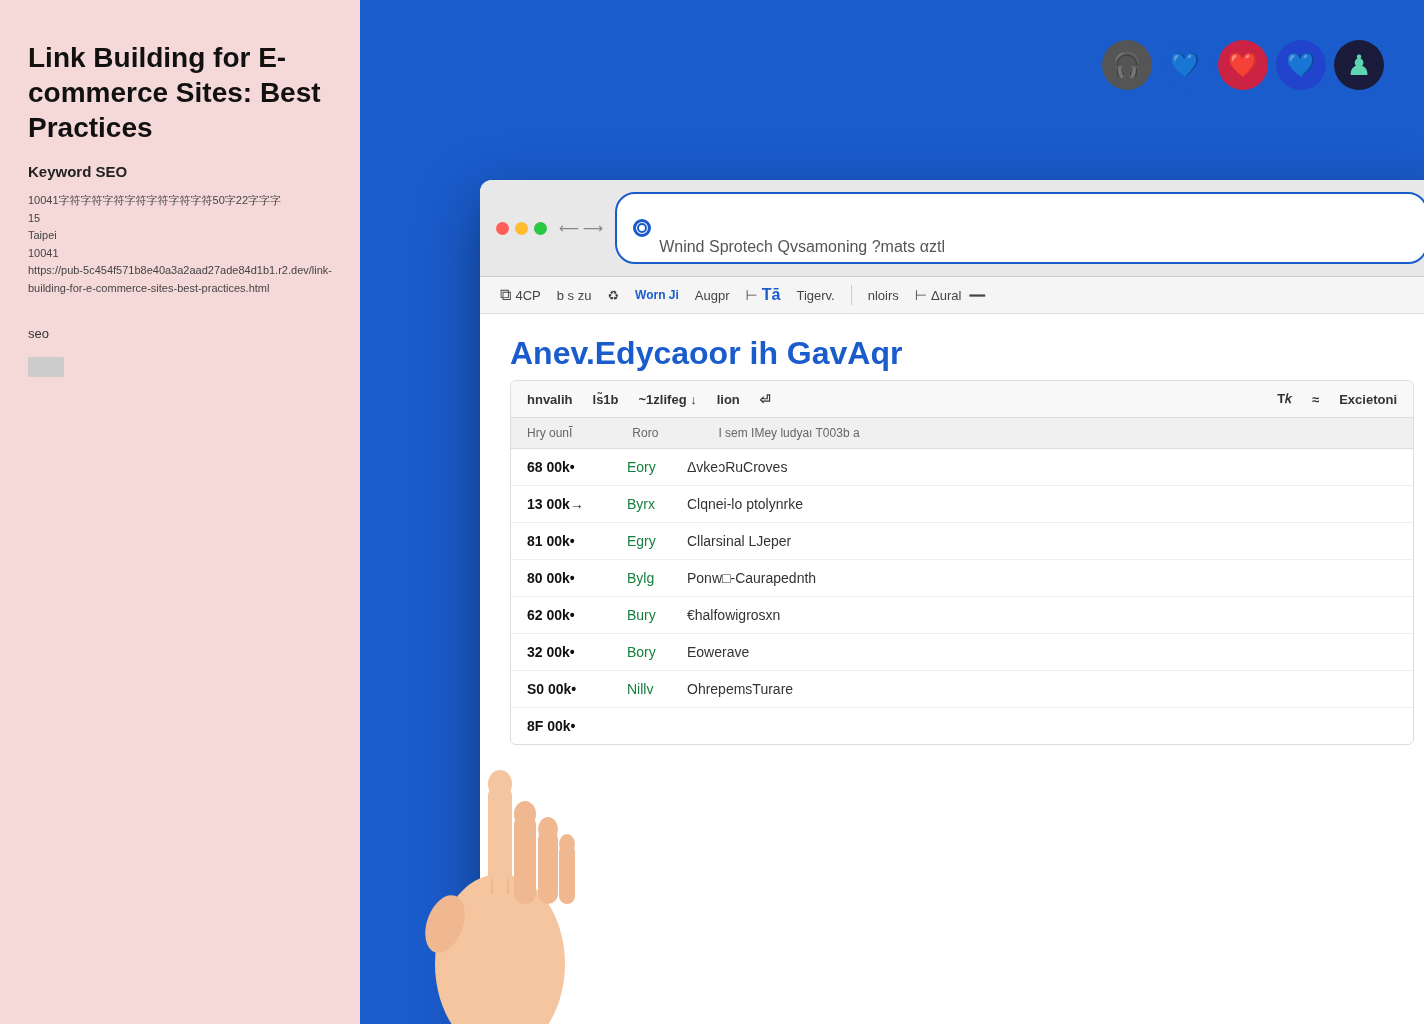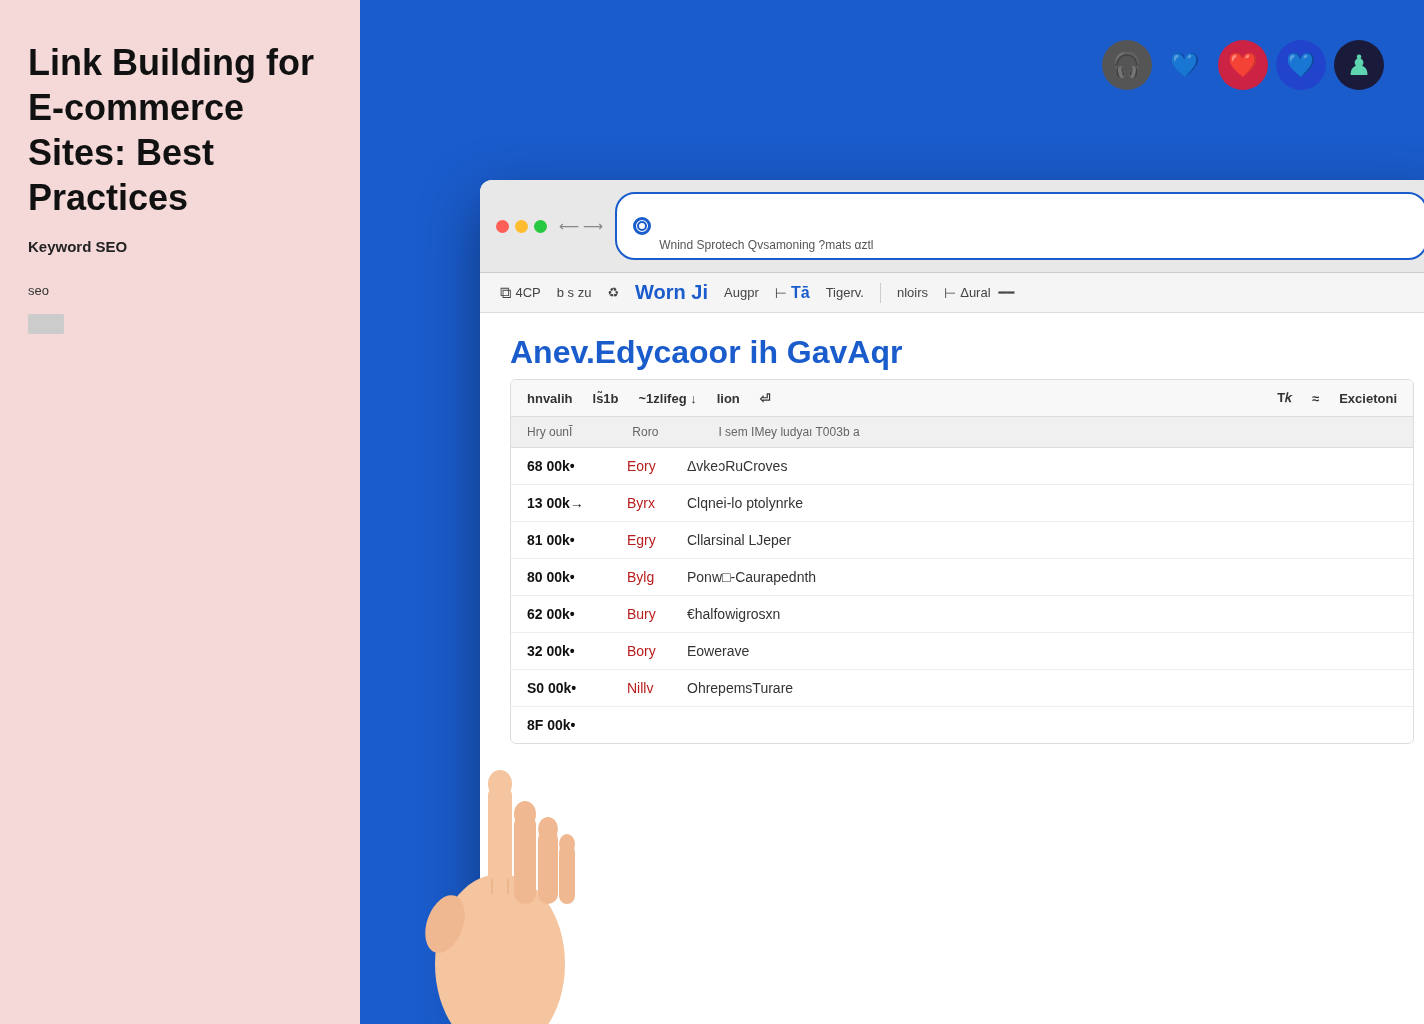--- a/index.html
+++ b/index.html
@@ -20,21 +20,21 @@
       height: 100%;
       padding: 40px 28px;
       display: flex;
       flex-direction: column;
       gap: 12px;
       position: relative;
       z-index: 2;
     }
 
     .sidebar-title {
-      font-size: 36px;
+      font-size: 28px;
       font-weight: 700;
       color: #111;
       line-height: 1.25;
       margin-bottom: 6px;
     }
 
     .sidebar-subtitle {
       font-size: 15px;
       font-weight: 700;
       color: #222;
@@ -132,21 +132,21 @@
       width: 18px;
       height: 18px;
       border-radius: 50%;
       border: 3px solid #1a5ccc;
       display: flex;
       align-items: center;
       justify-content: center;
     }
 
     .address-text {
-      font-size: 12px;
+      font-size: 16px;
       color: #555;
       flex: 1;
       white-space: nowrap;
       overflow: hidden;
       text-overflow: ellipsis;
       margin-top: 38px;
     }
 
     
     .browser-toolbar {
@@ -244,21 +244,21 @@
     }
 
     .row-metric {
       font-weight: 700;
       color: #111;
       min-width: 80px;
     }
 
     .row-label1 {
       min-width: 40px;
-      color: #b91c1c;
+      color: #15803d;
     }
 
     .row-label2 {
       color: #333;
       flex: 1;
     }
 
     
     .top-right-icons {
       position: absolute;
@@ -299,36 +299,43 @@
       pointer-events: none;
     }
 
     .hand-svg {
       width: 260px;
       height: 560px;
     }
 
     
     .worn-ji-label {
-      font-size: 20px;
+      font-size: 12px;
       font-weight: 600;
       color: #1a5ccc;
     }
     .to-label {
       font-size: 16px;
       font-weight: 600;
       color: #1a5ccc;
     }
   </style>
 </head>
 <body>
 
 <div class="sidebar">
   <div class="sidebar-title">Link Building for E-commerce Sites: Best Practices</div>
   <div class="sidebar-subtitle">Keyword SEO</div>
+  <div class="sidebar-meta">
+    <span>10041字符字符字符字符字符字符字符50字22字字字</span><br>
+    <span>15</span><br>
+    <span>Taipei</span><br>
+    <span>10041</span><br>
+    <span>https://pub-5c454f571b8e40a3a2aad27ade84d1b1.r2.dev/link-building-for-e-commerce-sites-best-practices.html</span>
+  </div>
   <div class="sidebar-tag">seo</div>
   <div class="sidebar-tag-box"></div>
 </div>
 
 <div class="main">
 
   <div class="top-right-icons">
     <div class="icon-circle ic1">🎧</div>
     <div class="icon-circle ic2">💙</div>
     <div class="icon-circle ic3">❤️</div>

